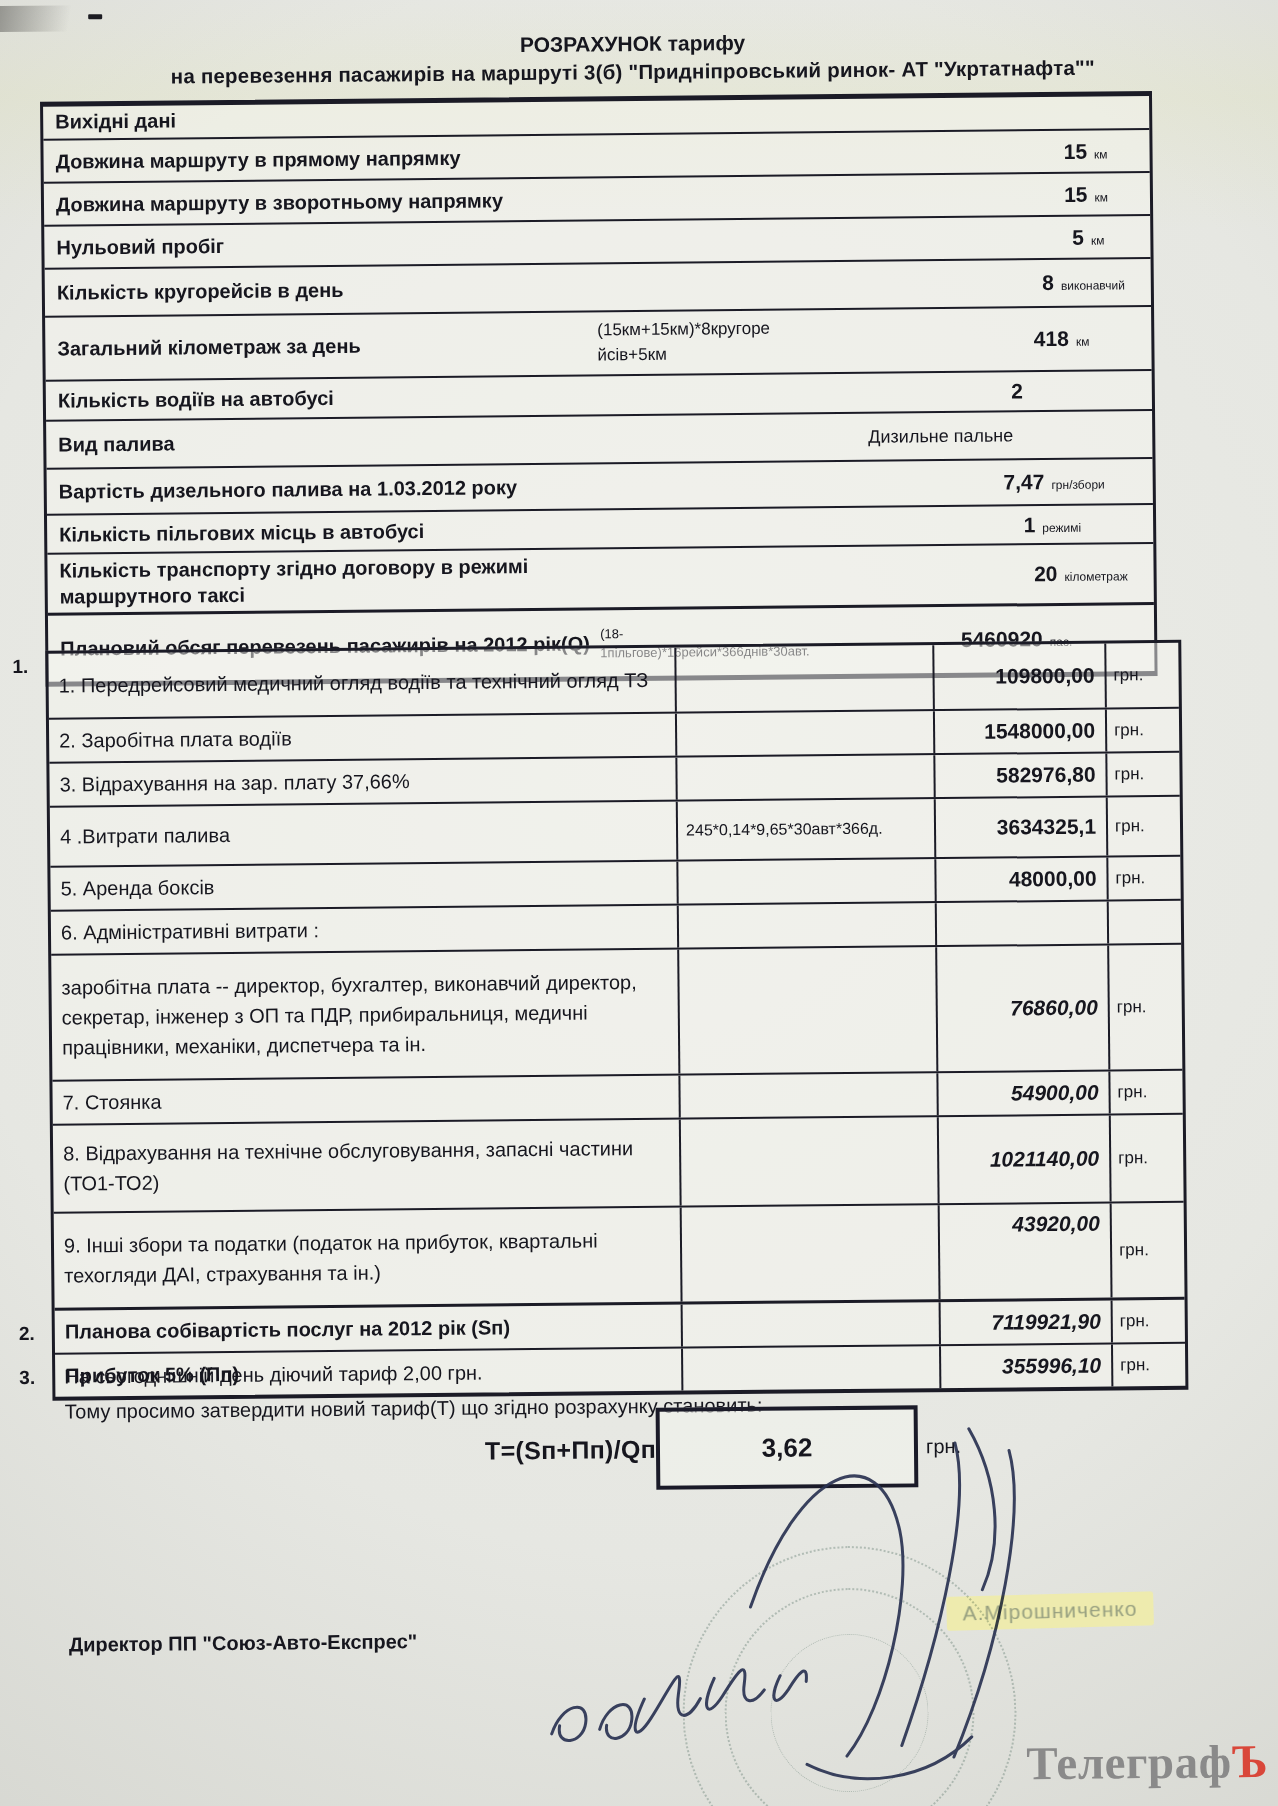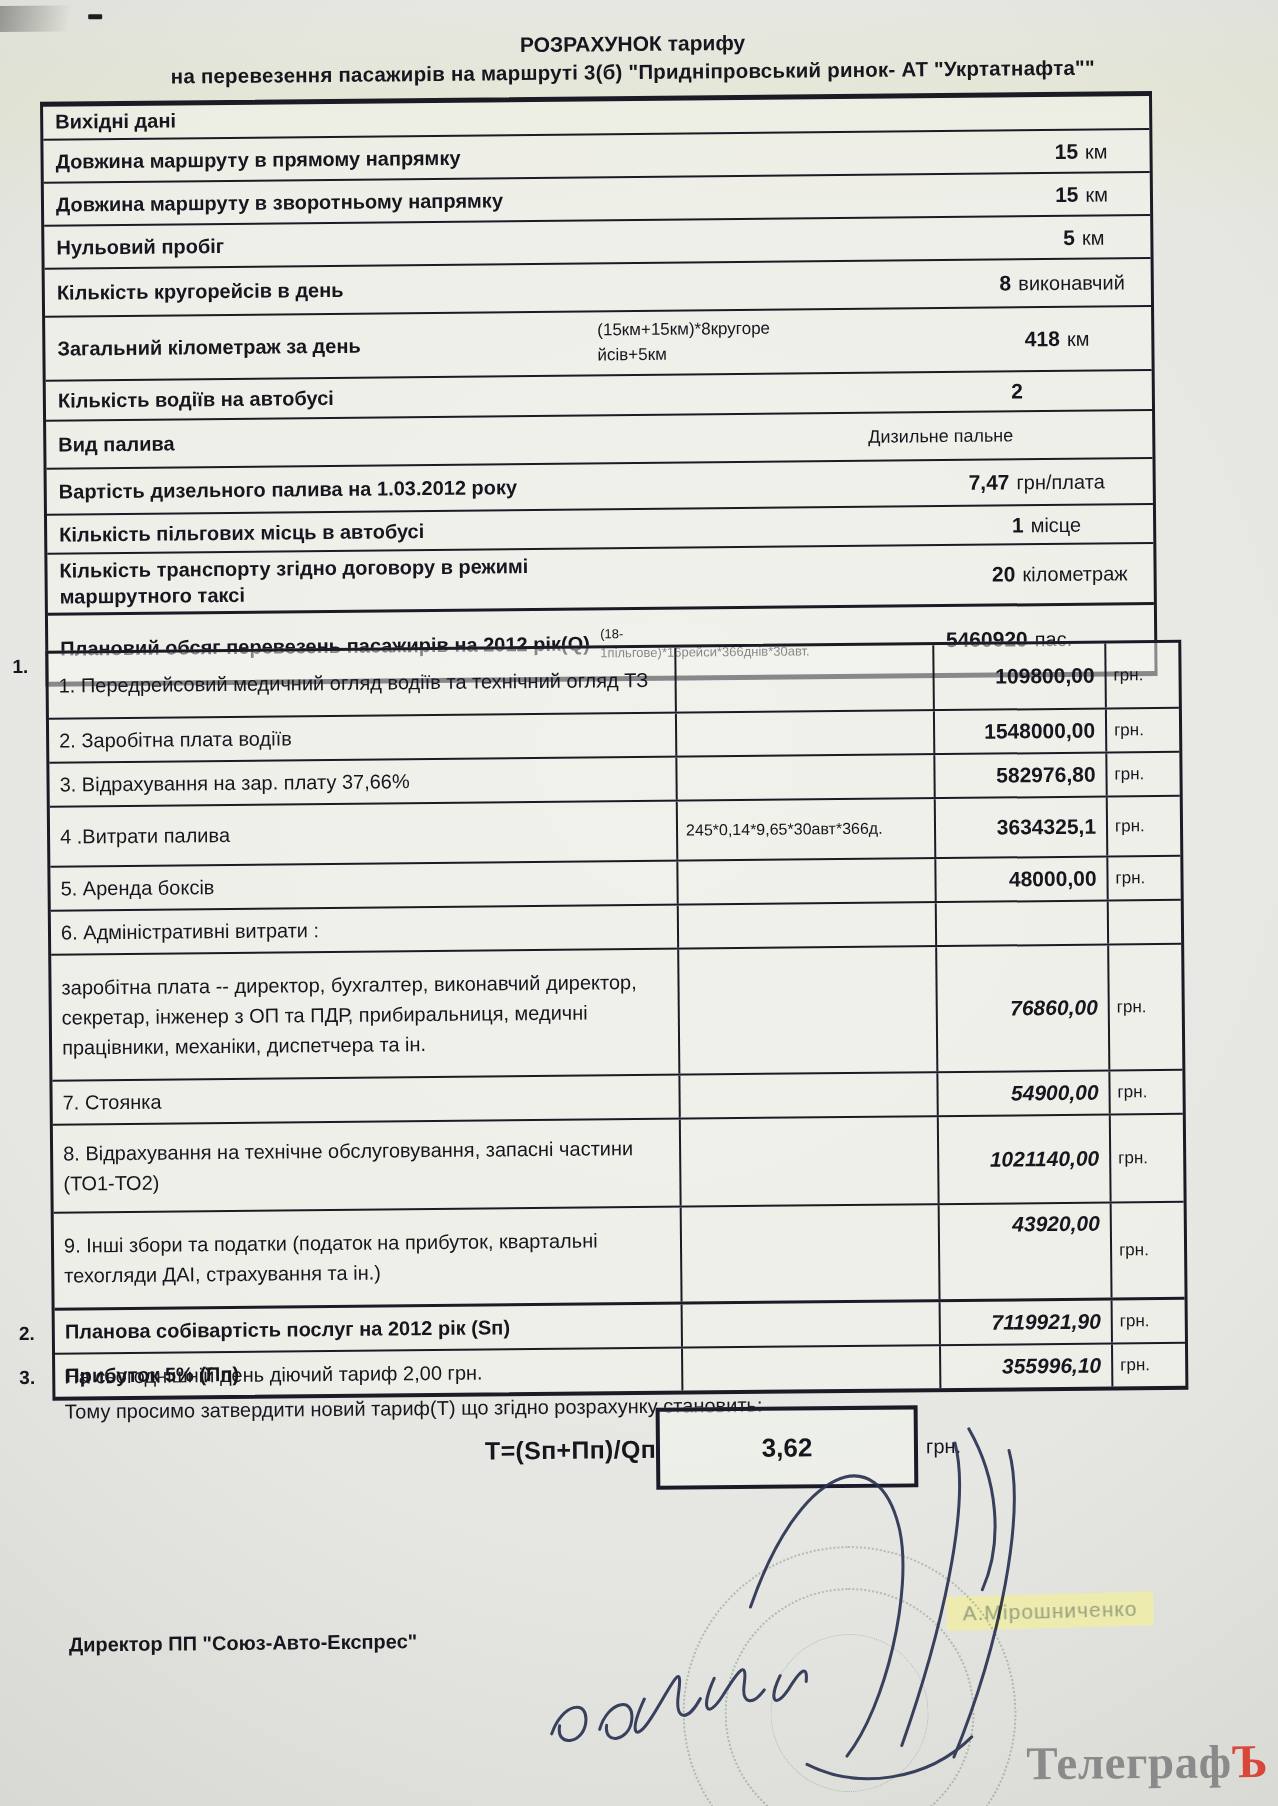--- a/index.html
+++ b/index.html
@@ -22,21 +22,21 @@
   .table1{position:absolute;left:46px;top:96px;width:1106px;background:rgba(245,246,240,.5);
     border:3px solid var(--line,#1b1b26);border-top-width:5px;border-bottom-width:5px;}
   .t1h{font-weight:bold;font-size:20px;padding:4px 12px 5px;}
   .t1r{display:flex;align-items:center;border-top:2px solid var(--line,#1b1b26);
     padding:2px 12px;min-height:37px;position:relative;}
   .t1r .lbl{font-weight:bold;font-size:20px;flex:0 0 540px;line-height:1.3;}
   .t1r .fml{flex:0 0 300px;font-size:17px;white-space:pre-line;line-height:1.45;}
   .t1r .fml.small{font-size:13px;flex:0 0 280px;line-height:1.5;}
   .t1r .val{flex:1;display:flex;justify-content:flex-end;align-items:baseline;gap:7px;padding-right:14px;}
   .t1r .num{font-weight:bold;font-size:21px;}
-  .t1r .unit{font-size:20px;}
+  .t1r .unit{font-size:12px;}
   .t1r.plain .num{font-weight:400;font-size:18px;}
   .t1r.thick{border-top-width:3px;}
   .outer{position:absolute;left:-36px;bottom:4px;font-weight:bold;font-size:19px;}
 
   
   .table2{position:absolute;left:46px;top:645px;width:1130px;background:rgba(245,246,240,.5);
     border:3px solid var(--line,#1b1b26);border-bottom-width:4px;}
   .t2r{display:grid;grid-template-columns:1fr 258px 172px 74px;position:relative;
     border-top:2px solid var(--line,#1b1b26);}
   .t2r:first-child{border-top:none;}
@@ -139,28 +139,28 @@
       <div class="lbl">Вид палива</div>
       <div class="val" style="padding-right:120px;">
           <span class="num">Дизильне пальне</span>
           <span class="unit"></span>
         </div>
     </div>
     <div class="t1r" style="min-height:40px;">
       <div class="lbl">Вартість дизельного палива на 1.03.2012 року</div>
       <div class="val" style="padding-right:36px;">
           <span class="num">7,47</span>
-          <span class="unit">грн/плата</span>
+          <span class="unit">грн/збори</span>
         </div>
     </div>
     <div class="t1r" style="min-height:33px;">
       <div class="lbl">Кількість пільгових місць в автобусі</div>
       <div class="val" style="padding-right:60px;">
           <span class="num">1</span>
-          <span class="unit">місце</span>
+          <span class="unit">режимі</span>
         </div>
     </div>
     <div class="t1r" style="min-height:54px;">
       <div class="lbl">Кількість транспорту згідно договору в режимі маршрутного таксі</div>
       <div class="val">
           <span class="num">20</span>
           <span class="unit">кілометраж</span>
         </div>
     </div>
     <div class="t1r thick" style="min-height:62px;">

